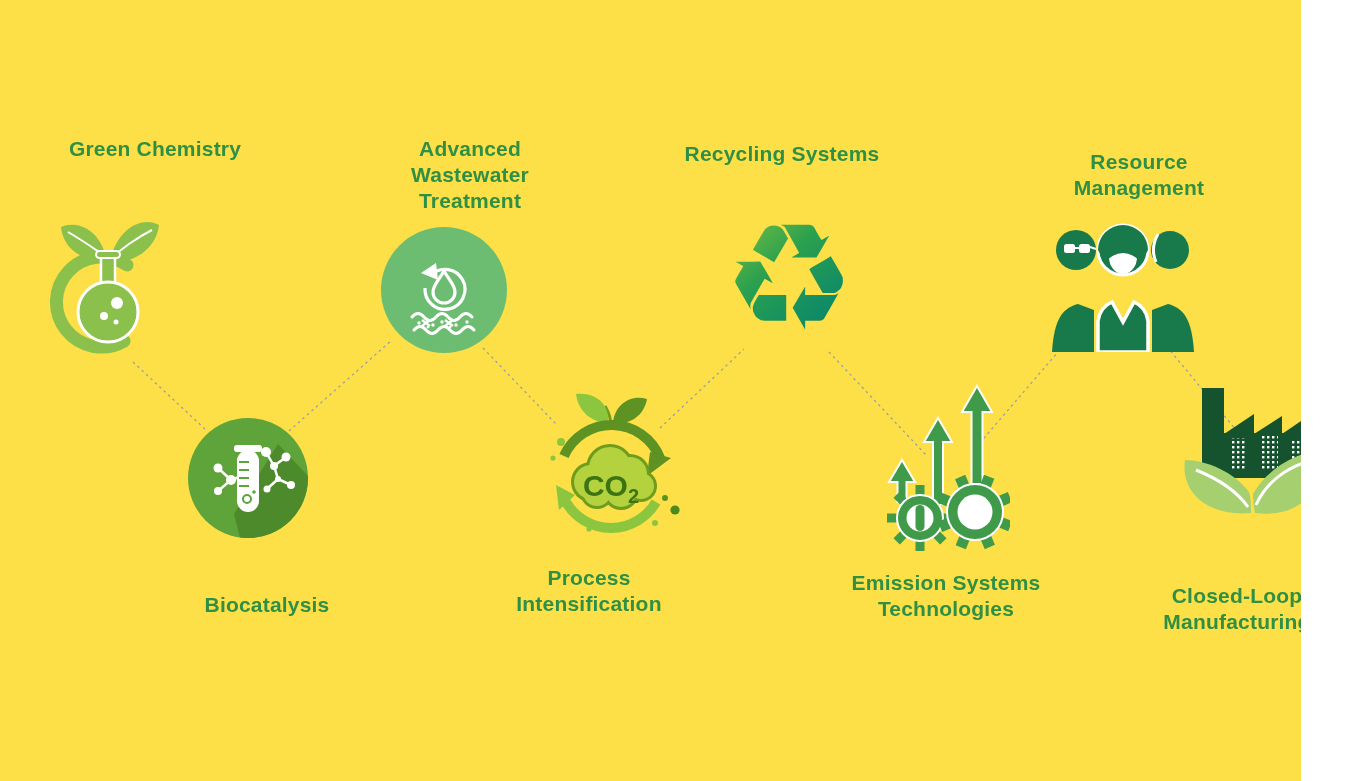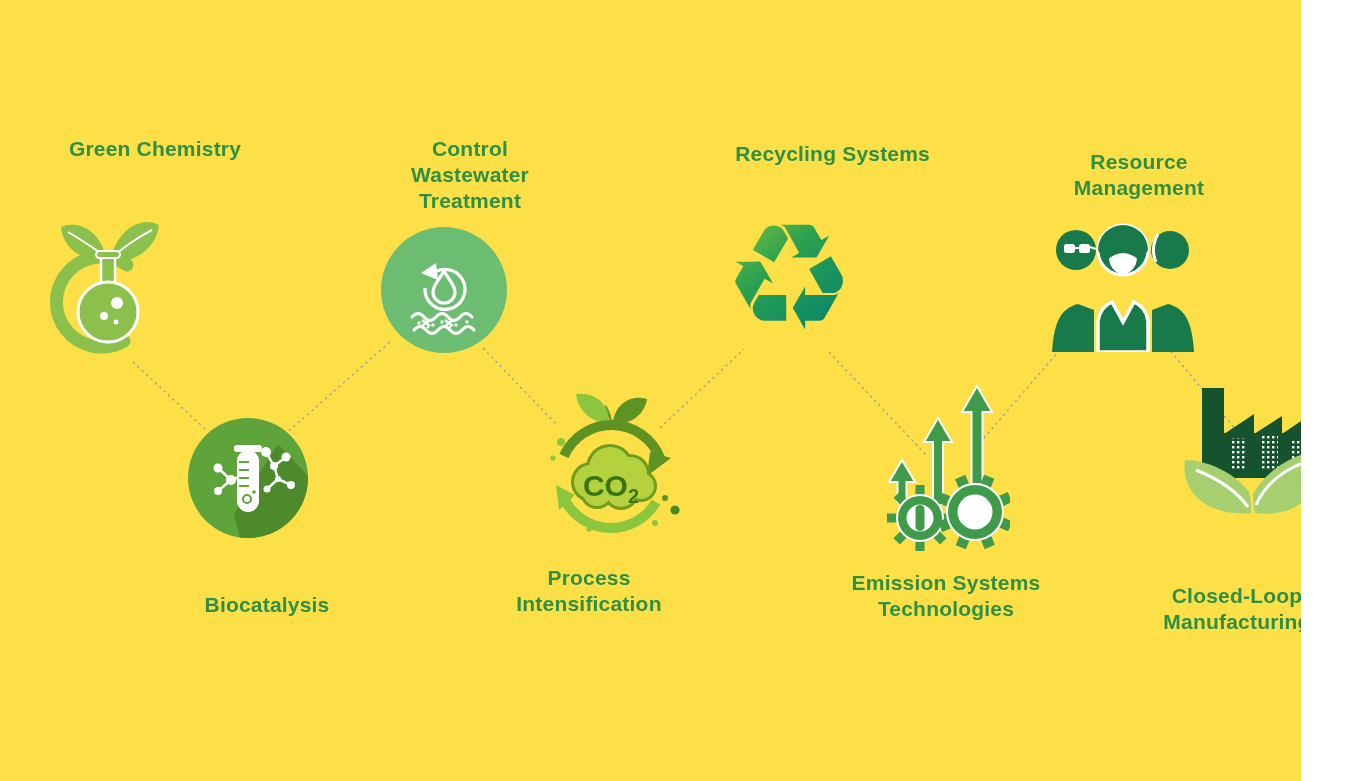--- a/index.html
+++ b/index.html
@@ -97,21 +97,21 @@
             <line x1="51" y1="68" x2="61" y2="68"></line>
         </g>
         <circle cx="59" cy="81" r="4" fill="none" stroke="#5fa33b" stroke-width="2"></circle>
         <circle cx="66" cy="74" r="1.8" fill="#5fa33b"></circle>
       </g>
     </svg>
     <div class="node-label" style="left:187px;top:563px;width:160px;margin-top:29px;">Biocatalysis</div>
   </div>
 
   <div class="node">
-    <div class="node-label" style="left:385px;top:136px;width:170px;">Control Wastewater Treatment</div>
+    <div class="node-label" style="left:385px;top:136px;width:170px;">Advanced Wastewater Treatment</div>
     <svg class="icon" style="left:381px;top:227px;" width="126" height="126" viewBox="0 0 126 126">
       <circle cx="63" cy="63" r="63" fill="#6cbd72"></circle>
       <g fill="none" stroke="#ffffff" stroke-width="3.2" stroke-linejoin="round">
         <path d="M44,61 A20,20 0 1 0 50,48"></path>
         <path d="M63,44 C58,53 52,58 52,65 A11,11 0 0 0 74,65 C74,58 68,53 63,44 Z"></path>
       </g>
       <polygon points="55,36 40,46 57,53" fill="#ffffff"></polygon>
       <g fill="none" stroke="#ffffff" stroke-width="3" stroke-linecap="round">
         <path d="M31,90 q6,-7 12,0 q6,7 12,0 q6,-7 12,0 q6,7 12,0 q6,-7 12,0"></path>
         <path d="M33,103 q6,-7 12,0 q6,7 12,0 q6,-7 12,0 q6,7 12,0 q6,-7 12,0"></path>
@@ -170,21 +170,21 @@
         <circle cx="134" cy="112" r="3" fill="#5e9223"></circle>
           <circle cx="144" cy="124" r="4.6" fill="#4c8a1e"></circle>
         <circle cx="124" cy="137" r="3" fill="#8cc63f"></circle>
           <circle cx="58" cy="143" r="2.6" fill="#8cc63f"></circle>
       </g>
     </svg>
     <div class="node-label" style="left:504px;top:565px;width:170px;text-align:center;">Process Intensification</div>
   </div>
 
   <div class="node">
-    <div class="node-label" style="left:690px;top:141px;width:240px;text-align:right;">Recycling Systems</div>
+    <div class="node-label" style="left:662px;top:141px;width:240px;">Recycling Systems</div>
     <div class="recycle-glyph icon" style="left:703px;top:203px;">♻</div>
   </div>
 
   <div class="node">
     <svg class="icon" style="left:880px;top:382px;" width="130" height="170" viewBox="0 0 130 170">
       <g fill="#3f9a49" stroke="#ffffff" stroke-width="2">
         <polygon points="22,78 9,100 17.5,100 17.5,120 26.5,120 26.5,100 35,100"></polygon>
         <polygon points="58,36 44,60 53,60 53,122 63,122 63,60 72,60"></polygon>
         <polygon points="97,4 82,30 91.5,30 91.5,102 102.5,102 102.5,30 112,30"></polygon>
       </g>

